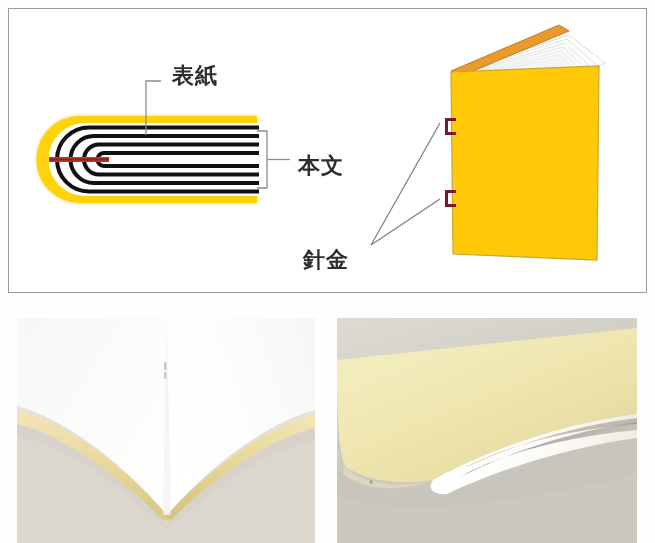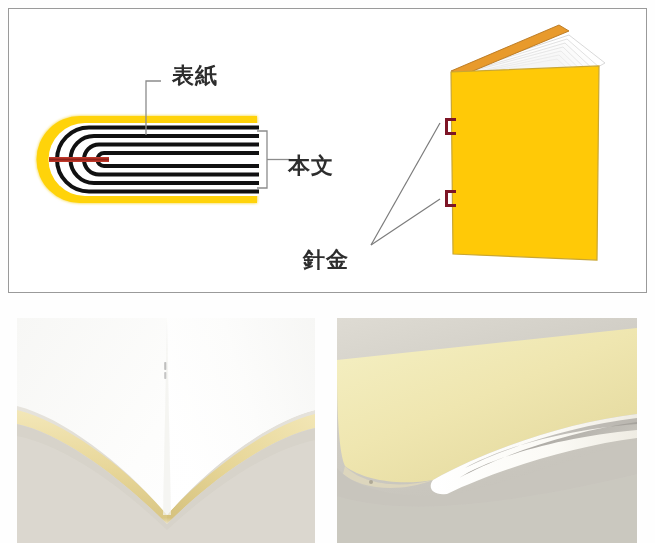--- a/index.html
+++ b/index.html
@@ -29,21 +29,21 @@
     position:absolute;
     font-family:"DejaVu Sans","Liberation Sans",sans-serif;
     font-size:22px;
     font-weight:700;
     color:#2d2d2d;
     letter-spacing:1px;
     white-space:nowrap;
     line-height:1;
   }
   #label-hyoushi{ left:163px; top:56px; }
-  #label-honbun{  left:279px; top:146px; }
+  #label-honbun{  left:289px; top:146px; }
   #label-harigane{ left:294px; top:240px; }
 
   
   #leaders{ position:absolute; left:0; top:0; width:639px; height:285px; pointer-events:none; }
 
   
   #open-book{ position:absolute; left:438px; top:8px; width:190px; height:260px; }
   #open-book svg{ display:block; }
 
   

